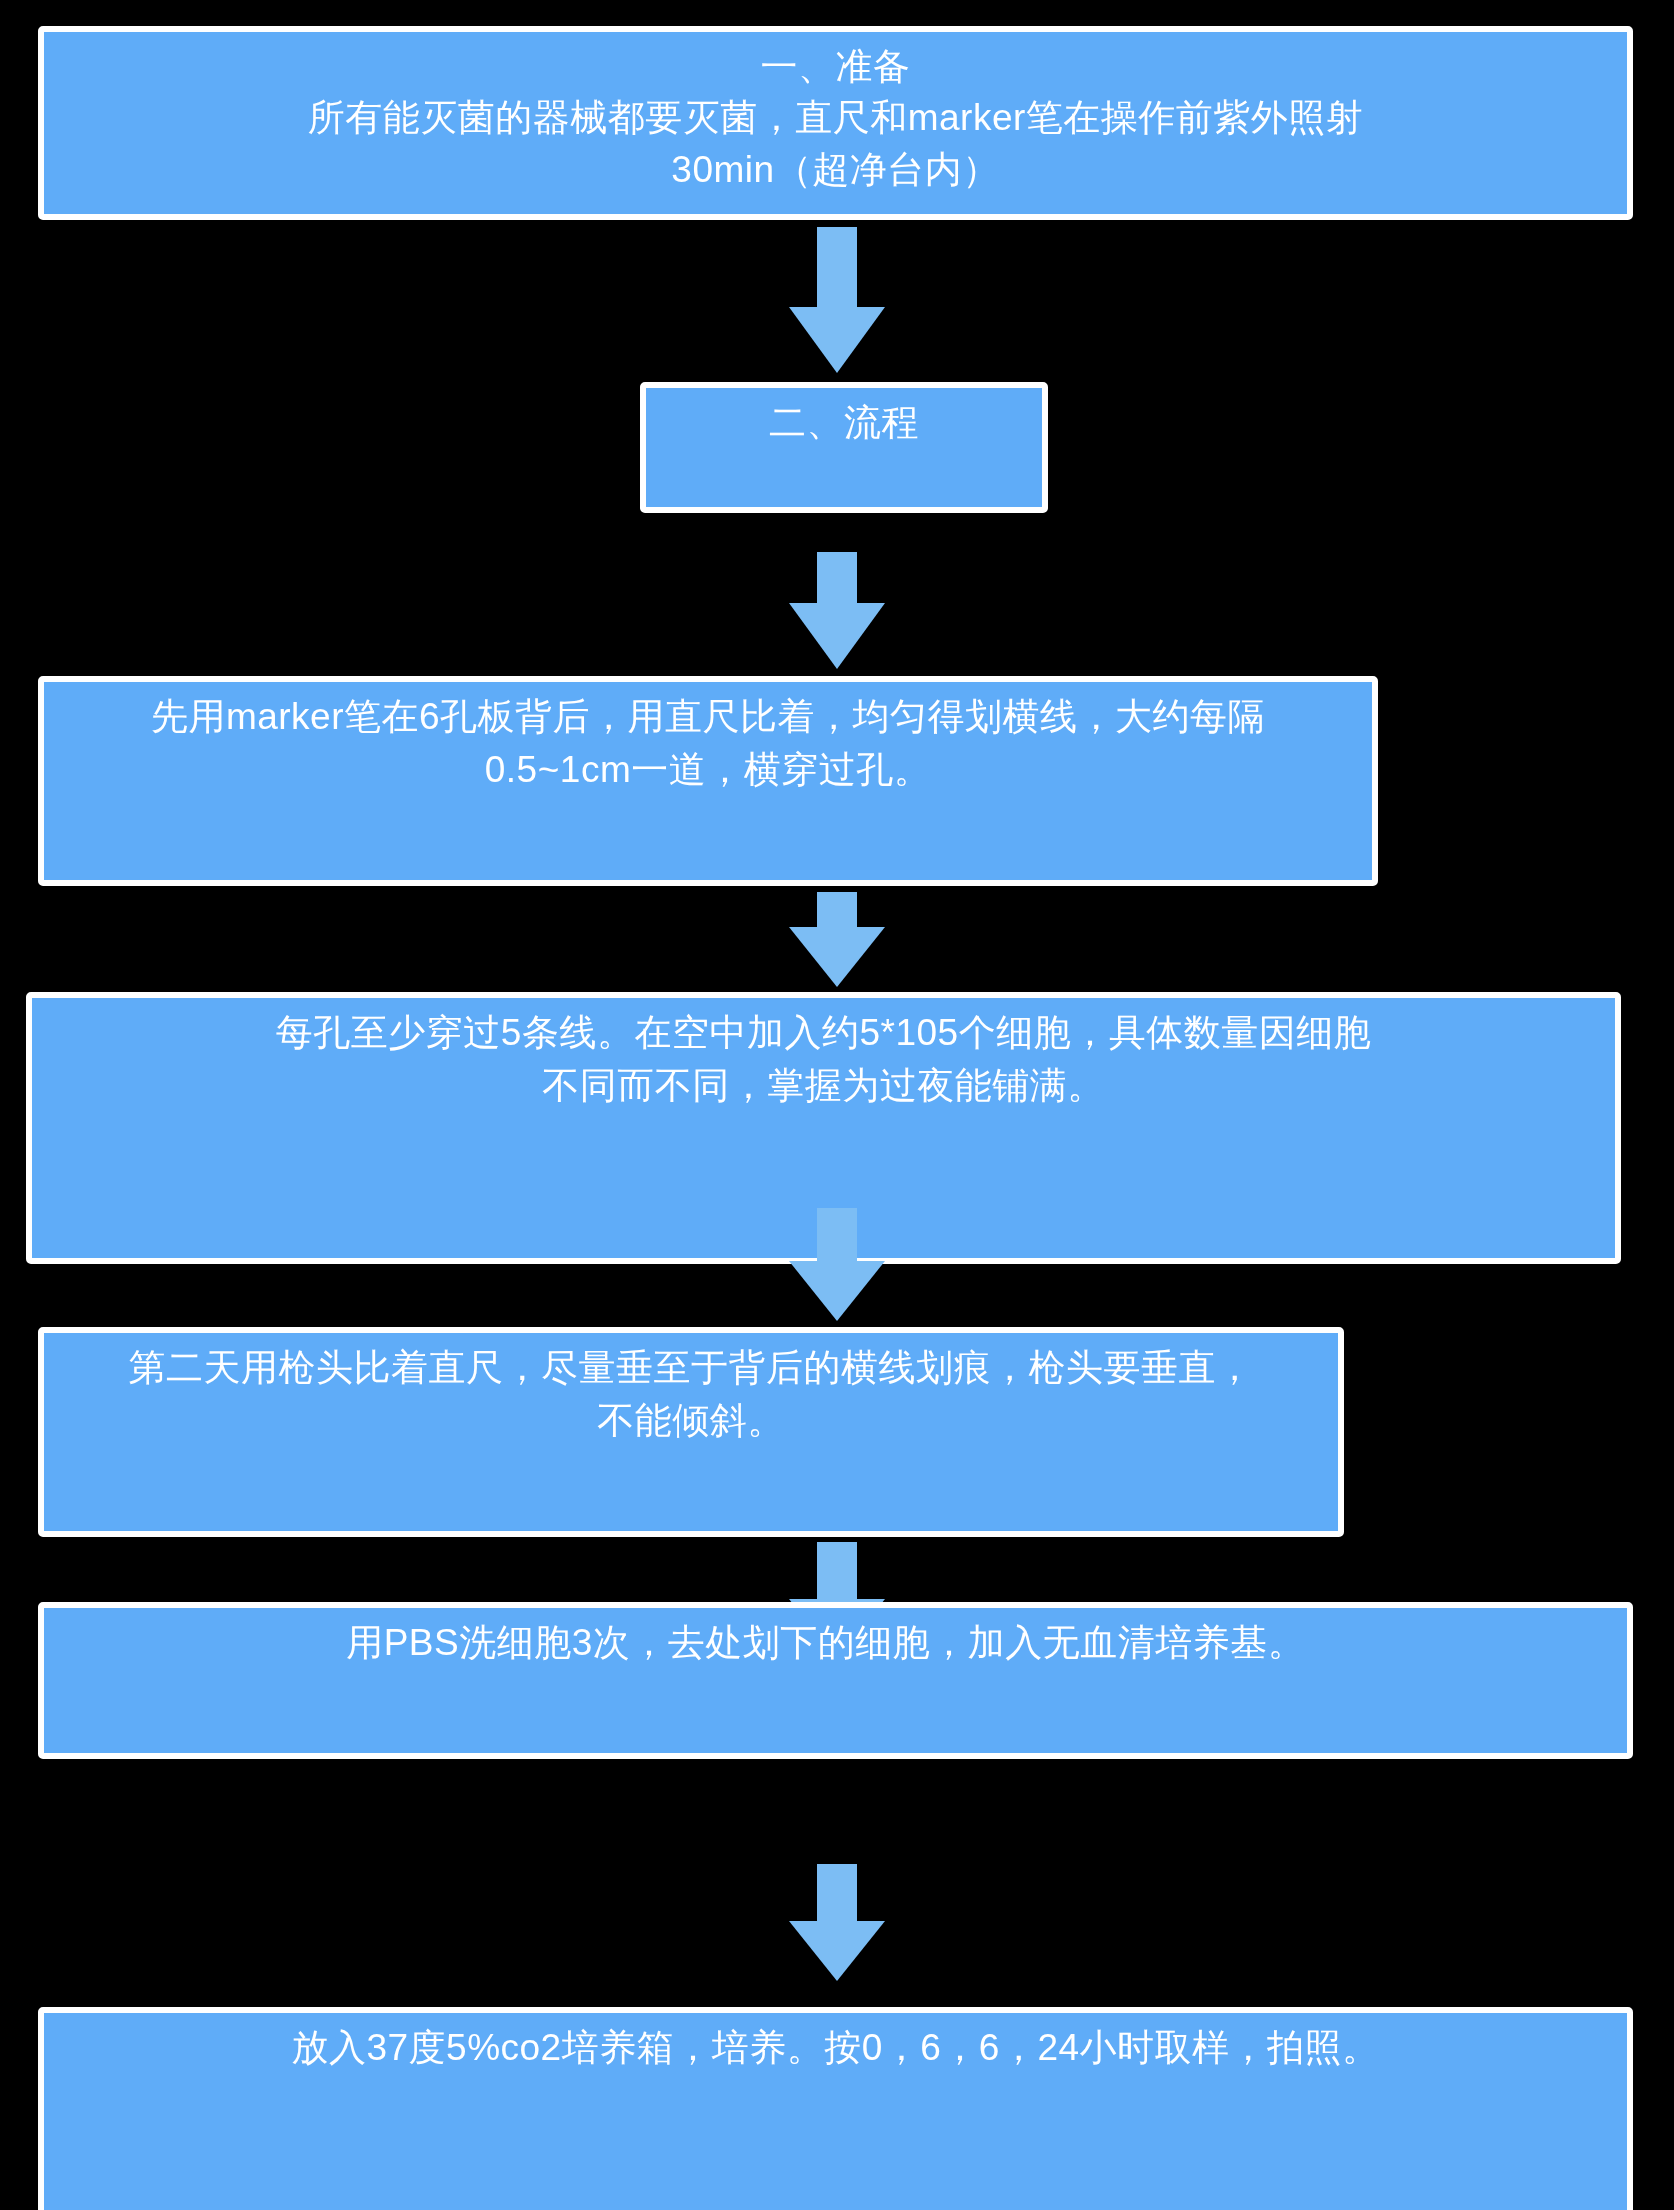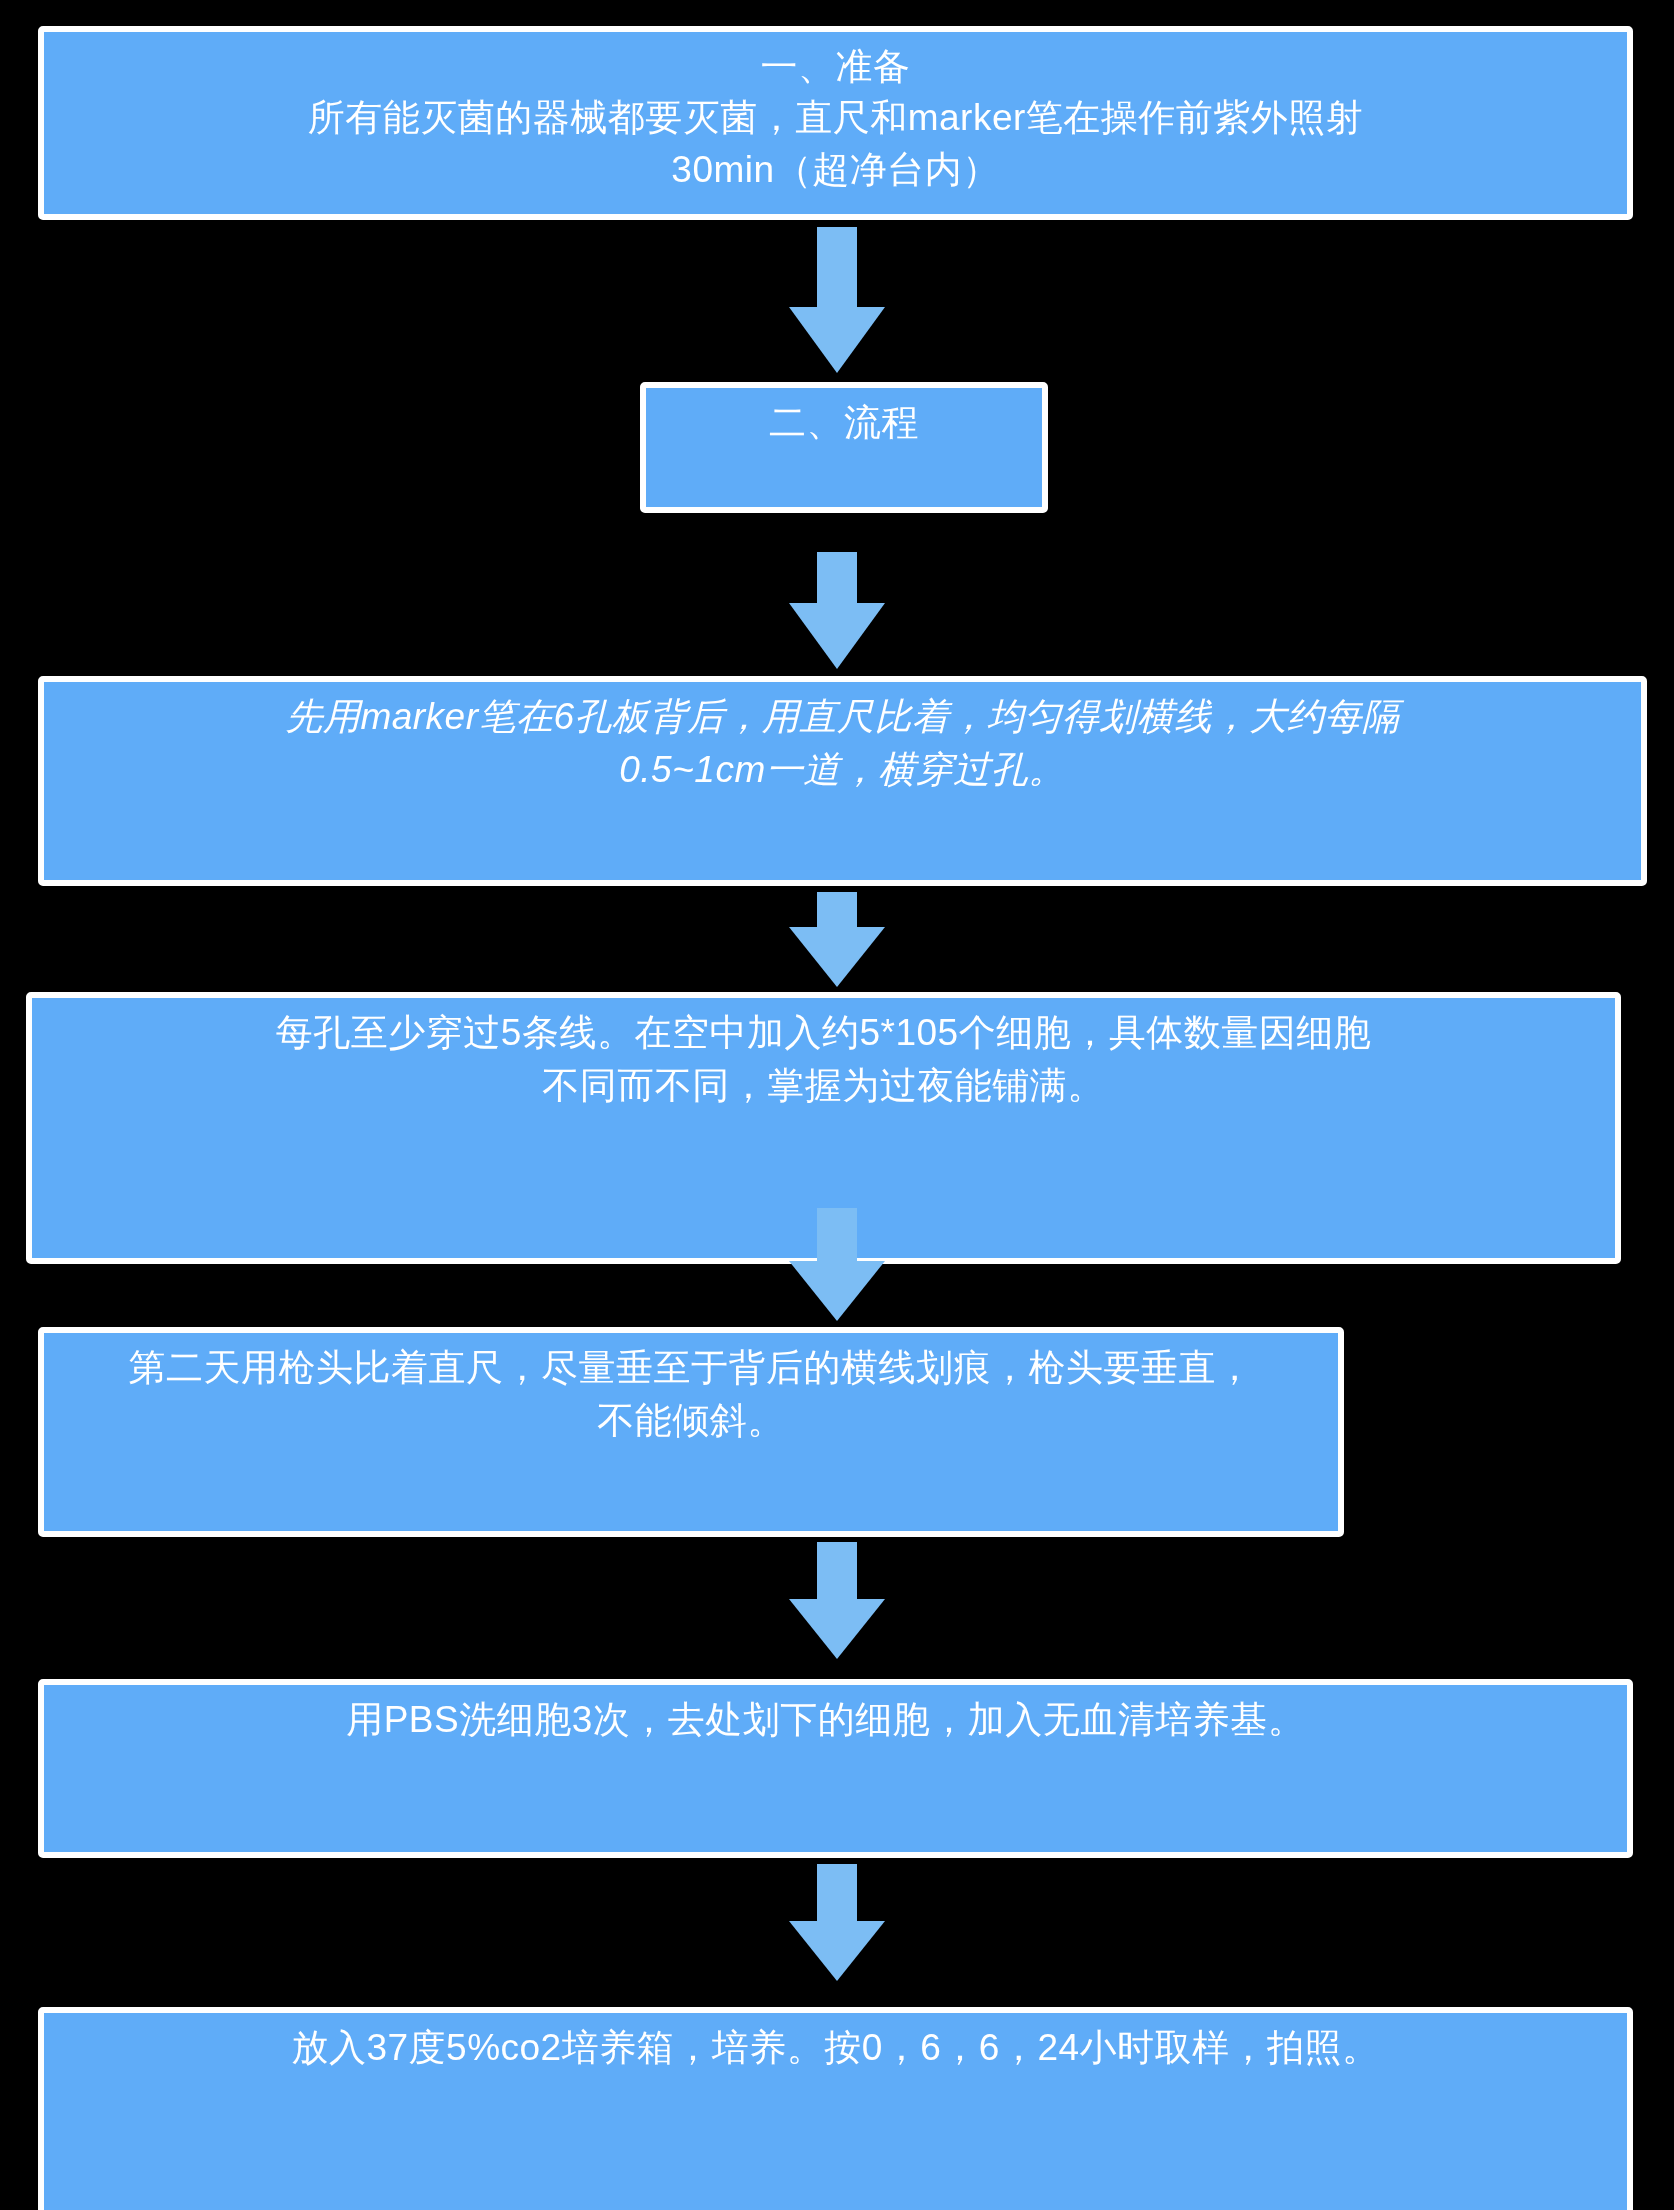--- a/index.html
+++ b/index.html
@@ -45,24 +45,24 @@
     font-weight: 400;
   }
 
   
   #node-prepare      { left: 38px;  top: 25.6px;   width: 1595px; height: 194px; }
   #node-prepare .txt { font-size: 37px; line-height: 1.40; }
 
   #node-process      { left: 640px; top: 382px;  width: 408px;  height: 131px; }
   #node-process .txt { font-size: 37px; }
 
-  #node-step1        { left: 38px;  top: 676px;  width: 1609px; height: 210px; font-style: italic; }
+  #node-step1        { left: 38px;  top: 676px;  width: 1340px; height: 210px; }
   #node-step2        { left: 26px;  top: 992px; width: 1595px; height: 272px; }
   #node-step3        { left: 38px;  top: 1327px; width: 1306px; height: 210px; }
-  #node-step4        { left: 38px;  top: 1679px; width: 1595px; height: 179px; padding-left: 6px; }
+  #node-step4        { left: 38px;  top: 1602px; width: 1595px; height: 157px; padding-left: 6px; }
   #node-step5        { left: 38px;  top: 2007px; width: 1595px; height: 210px; }
 
   
   .arrow {
     position: absolute;
     transform: translateX(-50%);
   }
   .arrow .shaft {
     background: #7CBDF4;
     margin: 0 auto;

